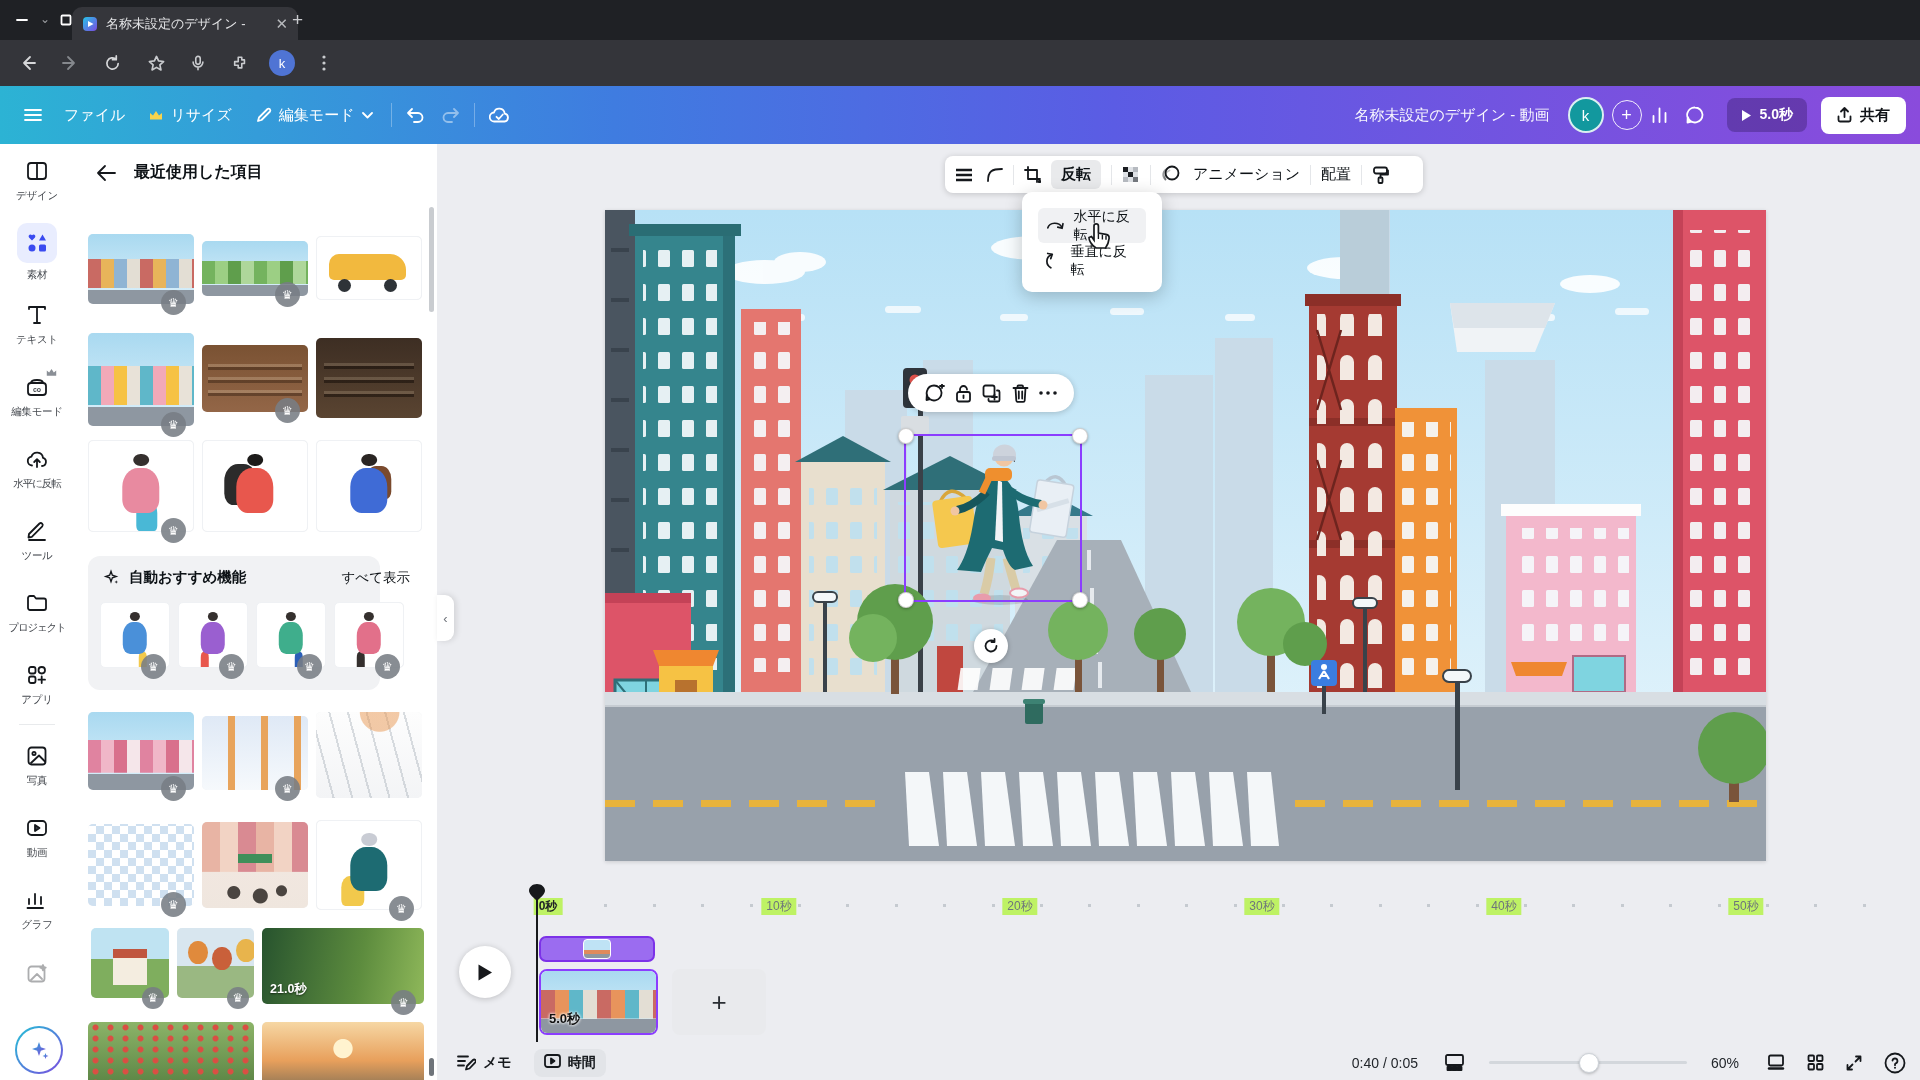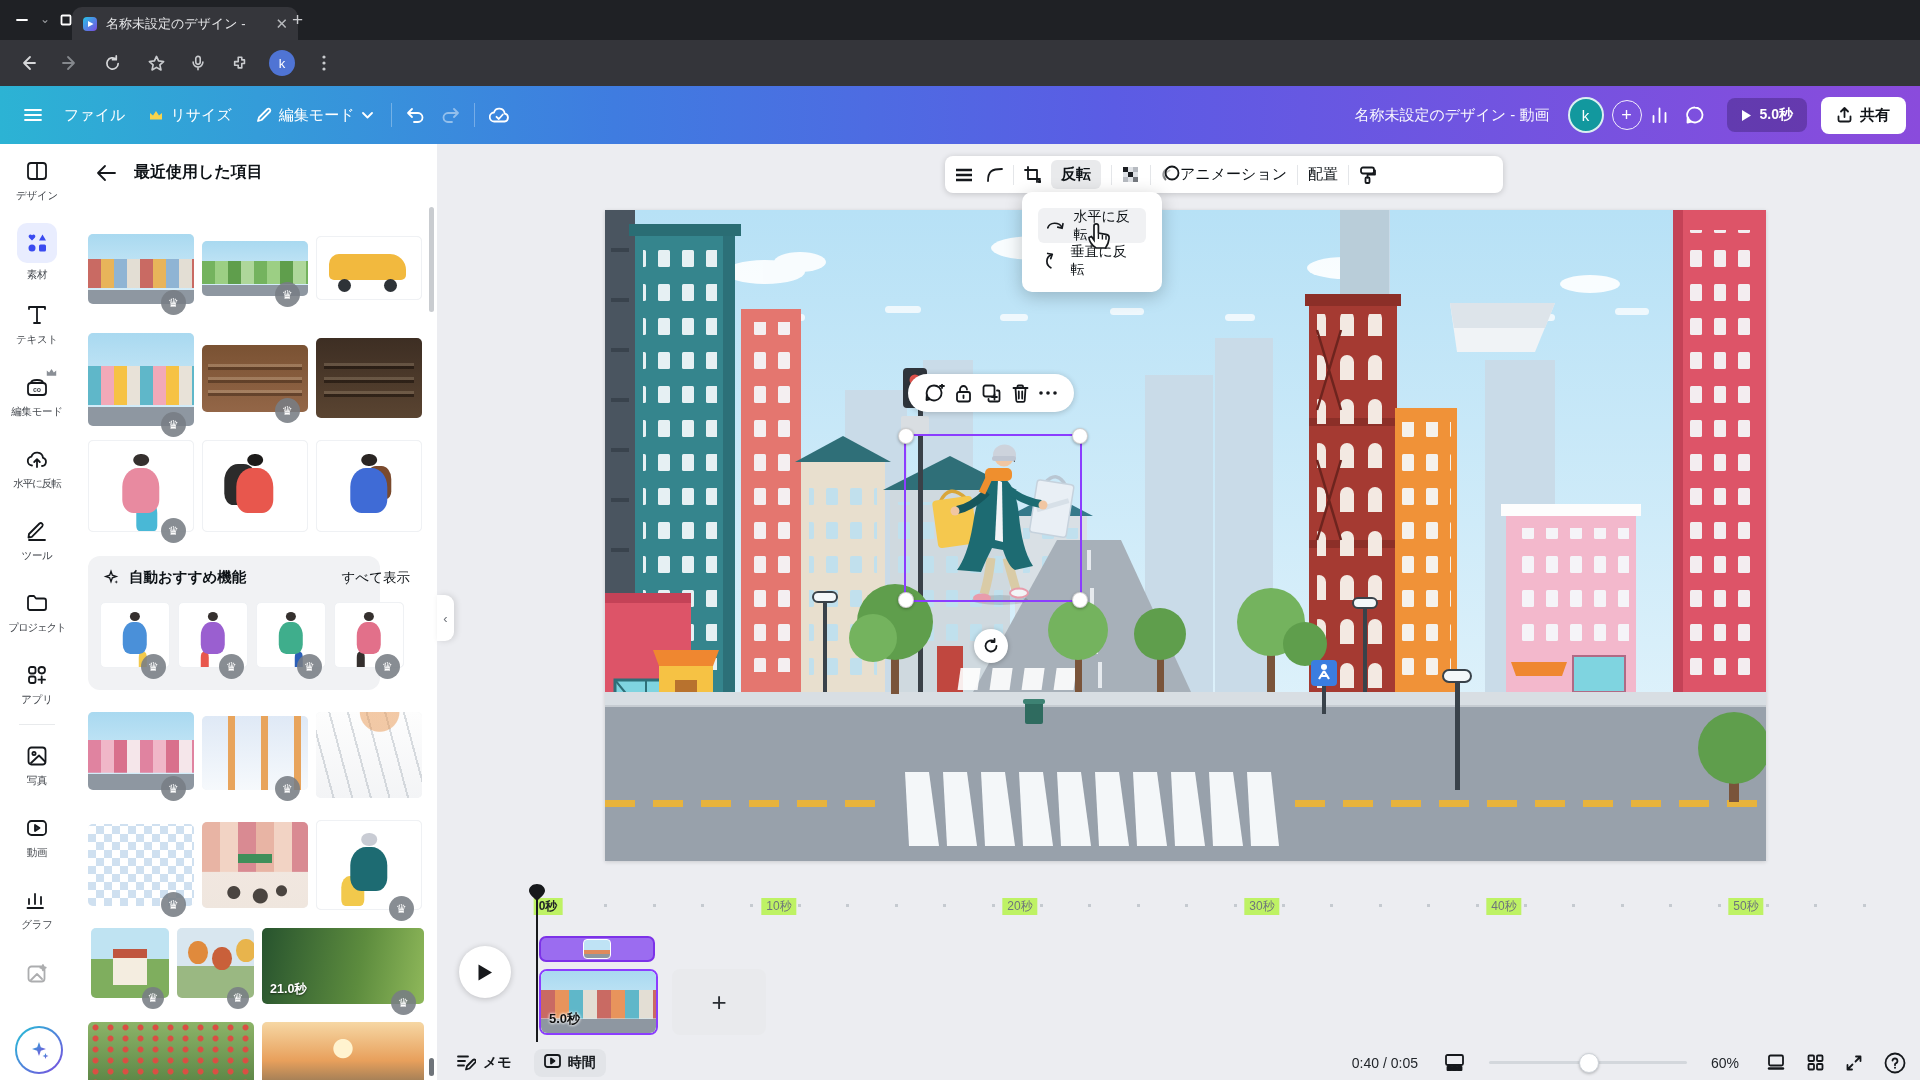--- a/index.html
+++ b/index.html
@@ -138,25 +138,25 @@
   .reco .rt{font-size:14.5px;font-weight:700;color:#0d1216;}
   .reco .sa{margin-left:auto;font-size:13.5px;color:#0d1216;}
   .scrollbar{left:355px;top:63px;width:5px;height:105px;background:#c9ccd0;border-radius:3px;}
   .scrollbar2{left:355px;top:914px;width:5px;height:18px;background:#6f747a;border-radius:3px;}
   .collapse{left:437px;top:595px;width:17px;height:46px;background:#fff;border-radius:0 9px 9px 0;
      box-shadow:2px 0 6px rgba(0,0,0,.12);display:flex;align-items:center;justify-content:center;
      color:#6e737a;font-size:13px;}
 
   
   .page{left:605px;top:210px;width:1161px;height:651px;box-shadow:0 1px 4px rgba(0,0,0,.15);overflow:hidden;background:#cfeaf8;}
-  .ctxbar{left:945px;top:156px;width:558px;height:37px;background:#fff;border-radius:8px;
+  .ctxbar{left:945px;top:156px;width:478px;height:37px;background:#fff;border-radius:8px;
      box-shadow:0 1px 6px rgba(0,0,0,.18);display:flex;align-items:center;padding:3px 10px;gap:10px;box-sizing:border-box;}
   .ctxdiv{width:1px;height:20px;background:#e4e6e9;}
   .flipbtn{background:#e9eaec;border-radius:6px;padding:5px 10px;font-size:15px;font-weight:600;color:#0d1216;}
-  .ctxtxt{font-size:15px;font-weight:500;color:#0d1216;display:flex;align-items:center;gap:0;}
+  .ctxtxt{font-size:15px;font-weight:500;color:#0d1216;display:flex;align-items:center;gap:13px;}
   .dropdown{left:1022px;top:192px;width:140px;height:100px;background:#fff;border-radius:10px;
      box-shadow:0 4px 18px rgba(0,0,0,.22);padding:16px;box-sizing:border-box;z-index:30;}
   .dd-item{height:35px;border-radius:6px;display:flex;align-items:center;gap:9px;padding:0 8px;
      font-size:14px;color:#0d1216;}
   .dd-item.hover{background:#f0f1f3;}
   .minibar{left:908px;top:374px;width:166px;height:38px;background:#fff;border-radius:19px;
      box-shadow:0 1px 6px rgba(0,0,0,.2);display:flex;align-items:center;justify-content:space-around;
      padding:0 12px;box-sizing:border-box;z-index:20;}
   .selbox{left:904px;top:434px;width:174px;height:164px;border:2px solid #8b3dff;z-index:15;}
   .handle{position:absolute;width:14px;height:14px;border-radius:50%;background:#fff;

